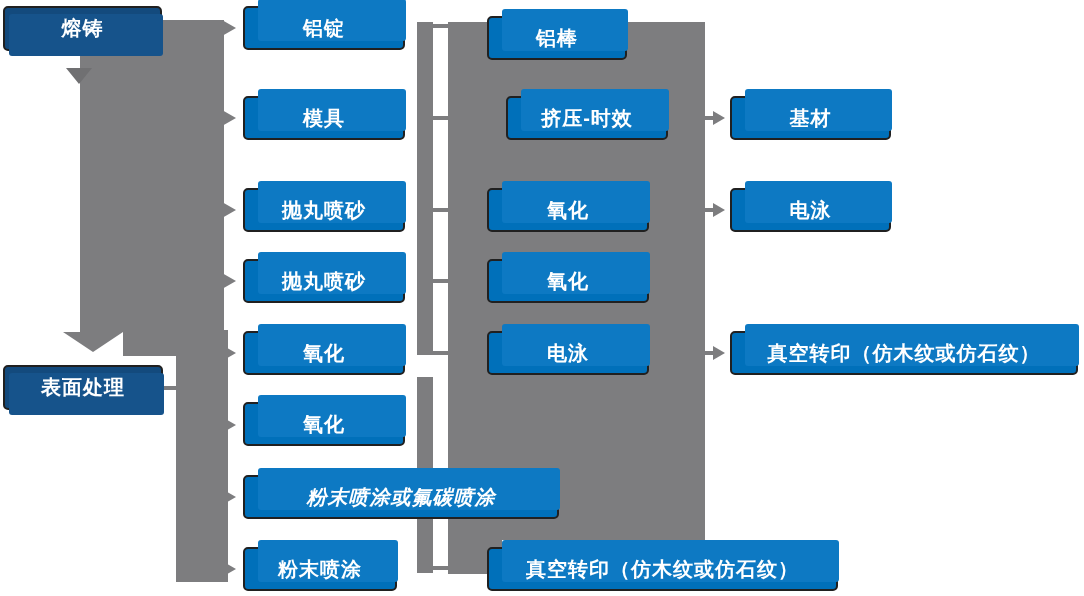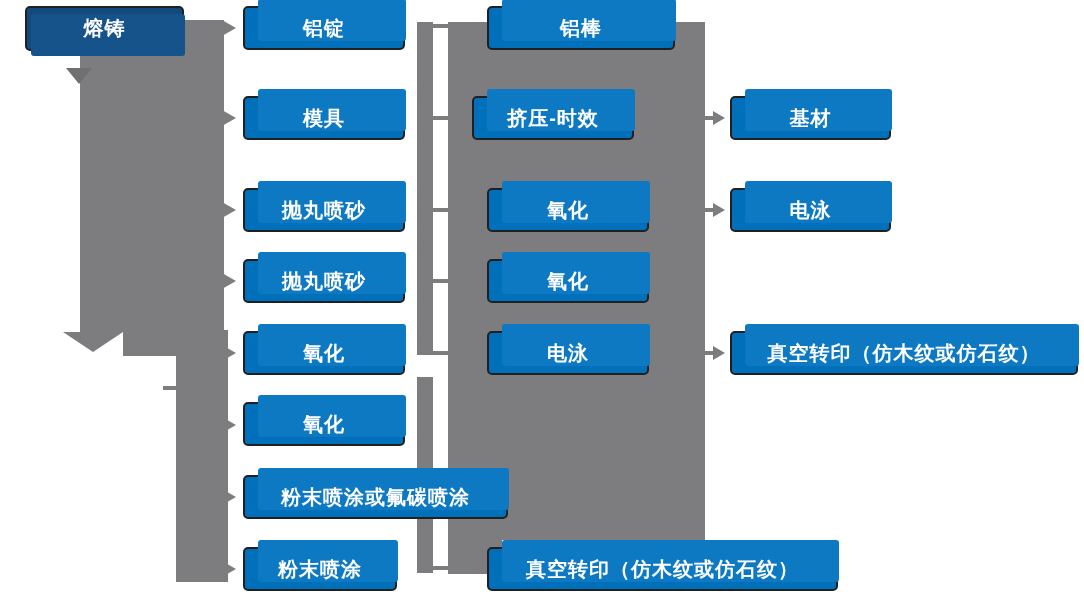--- a/index.html
+++ b/index.html
@@ -32,21 +32,21 @@
     display:flex;align-items:center;justify-content:center;
     box-sizing:border-box;
     border:2px solid #202020;border-radius:5px;
     color:#fff;font-weight:bold;font-size:20px;
     letter-spacing:1px;white-space:nowrap;
   }
   .blue{background:#0070ba;}
   .blue::before{content:"";position:absolute;z-index:-1;
     top:-9px;bottom:7px;left:13px;right:-3px;
     background:#0d79c3;border-radius:3px;}
-  .navy{background:#134a7d;margin-left:22px;}
+  .navy{background:#134a7d;}
   .navy::before{content:"";position:absolute;z-index:-1;
     top:6px;bottom:-7px;left:4px;right:-3px;
     background:#16538b;border-radius:3px;}
 </style>
 </head>
 <body>
 
 <div id="canvas">
 
   <div class="gray" style="left:80px;top:20px;width:144px;height:312px;"></div>
@@ -80,50 +80,53 @@
   <div class="arr-r4" style="top:203px;"></div>
   <div class="stub4" style="top:351px;"></div>
   <div class="arr-r4" style="top:346px;"></div>
 
   <div class="arr-d-small"></div>
   <div class="arr-d-big"></div>
 
   <div class="node navy" style="left:3px;top:6px;width:159px;height:45px;">
     <span>熔铸</span>
   </div>
+  <div class="node navy" style="left:3px;top:365px;width:160px;height:45px;">
+    <span>表面处理</span>
+  </div>
 
   <div class="node blue" style="left:243px;top:96px;width:162px;height:44px;">
     <span>模具</span>
   </div>
   <div class="node blue" style="left:243px;top:6px;width:162px;height:44px;">
     <span>铝锭</span>
   </div>
   <div class="node blue" style="left:243px;top:188px;width:162px;height:44px;">
     <span>抛丸喷砂</span>
   </div>
   <div class="node blue" style="left:243px;top:259px;width:162px;height:44px;">
     <span>抛丸喷砂</span>
   </div>
   <div class="node blue" style="left:243px;top:331px;width:162px;height:44px;">
     <span>氧化</span>
   </div>
   <div class="node blue" style="left:243px;top:402px;width:162px;height:44px;">
     <span>氧化</span>
   </div>
-  <div class="node blue" style="left:243px;top:475px;width:265px;height:44px;">
+  <div class="node blue" style="left:243px;top:475px;width:316px;height:44px;font-style:italic;">
     <span>粉末喷涂或氟碳喷涂</span>
   </div>
   <div class="node blue" style="left:243px;top:547px;width:154px;height:44px;">
     <span>粉末喷涂</span>
   </div>
 
-  <div class="node blue" style="left:487px;top:6px;width:188px;height:44px;">
+  <div class="node blue" style="left:487px;top:16px;width:140px;height:44px;">
     <span>铝棒</span>
   </div>
-  <div class="node blue" style="left:472px;top:96px;width:162px;height:44px;">
+  <div class="node blue" style="left:506px;top:96px;width:162px;height:44px;">
     <span>挤压-时效</span>
   </div>
   <div class="node blue" style="left:487px;top:188px;width:162px;height:44px;">
     <span>氧化</span>
   </div>
   <div class="node blue" style="left:487px;top:259px;width:162px;height:44px;">
     <span>氧化</span>
   </div>
   <div class="node blue" style="left:487px;top:331px;width:162px;height:44px;">
     <span>电泳</span>

